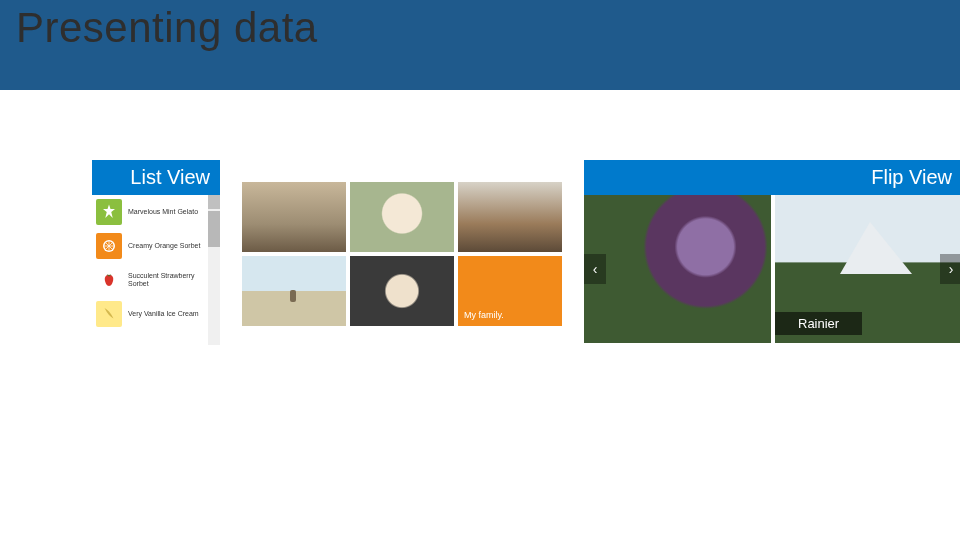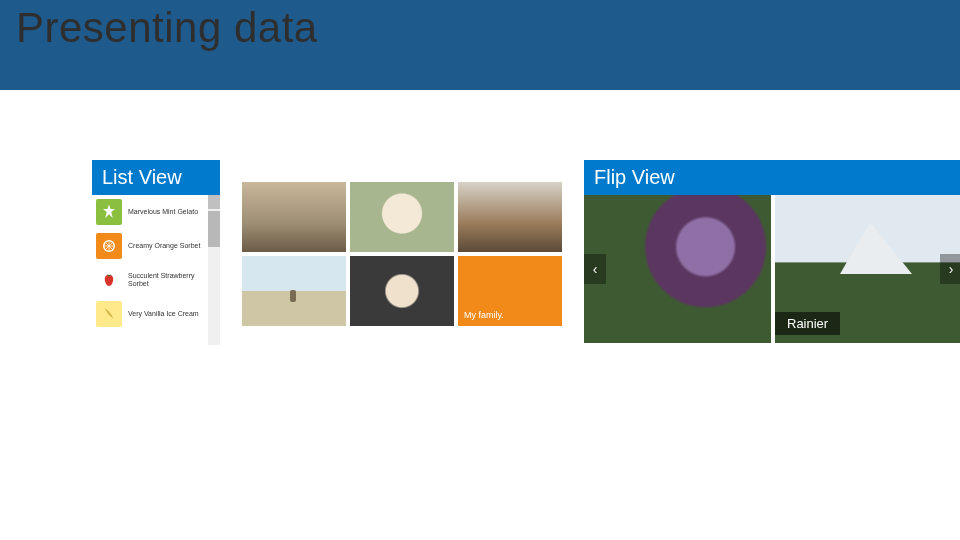--- a/index.html
+++ b/index.html
@@ -16,20 +16,21 @@
     letter-spacing: 0.5px;
   }
   .row {
     position: absolute; left: 92px; top: 160px;
     display: flex; gap: 20px;
   }
   .panel-header {
     background: #007acc; color: #fff;
     font-size: 20px; font-weight: 400;
     padding: 6px 10px;
+    text-align: right;
   }
   
   .list-panel { width: 128px; }
   .list-body {
     position: relative; background: #fff;
     height: 150px; border-right: 12px solid #f0f0f0;
   }
   .list-body::before {
     content: ""; position: absolute; right: -12px; top: 0;
     width: 12px; height: 14px; background: #c0c0c0;
@@ -97,21 +98,21 @@
     content:""; position:absolute; left:35%; top:18%;
     width:0;height:0;
     border-left:30px solid transparent;
     border-right:42px solid transparent;
     border-bottom:52px solid #e9edf0;
   }
   .flip-caption {
     position: absolute; left: 0; bottom: 8px;
     background: rgba(0,0,0,0.55);
     color: #fff; font-size: 13px;
-    padding: 4px 12px;
+    padding: 4px 23px;
   }
   .flip-arrow {
     position: absolute; top: 50%; transform: translateY(-50%);
     width: 22px; height: 30px; background: rgba(0,0,0,0.35);
     color: #fff; display: flex; align-items: center; justify-content: center;
     font-size: 14px; cursor: pointer;
   }
   .flip-arrow.left  { left: 0; }
   .flip-arrow.right { right: 0; }
 </style>

